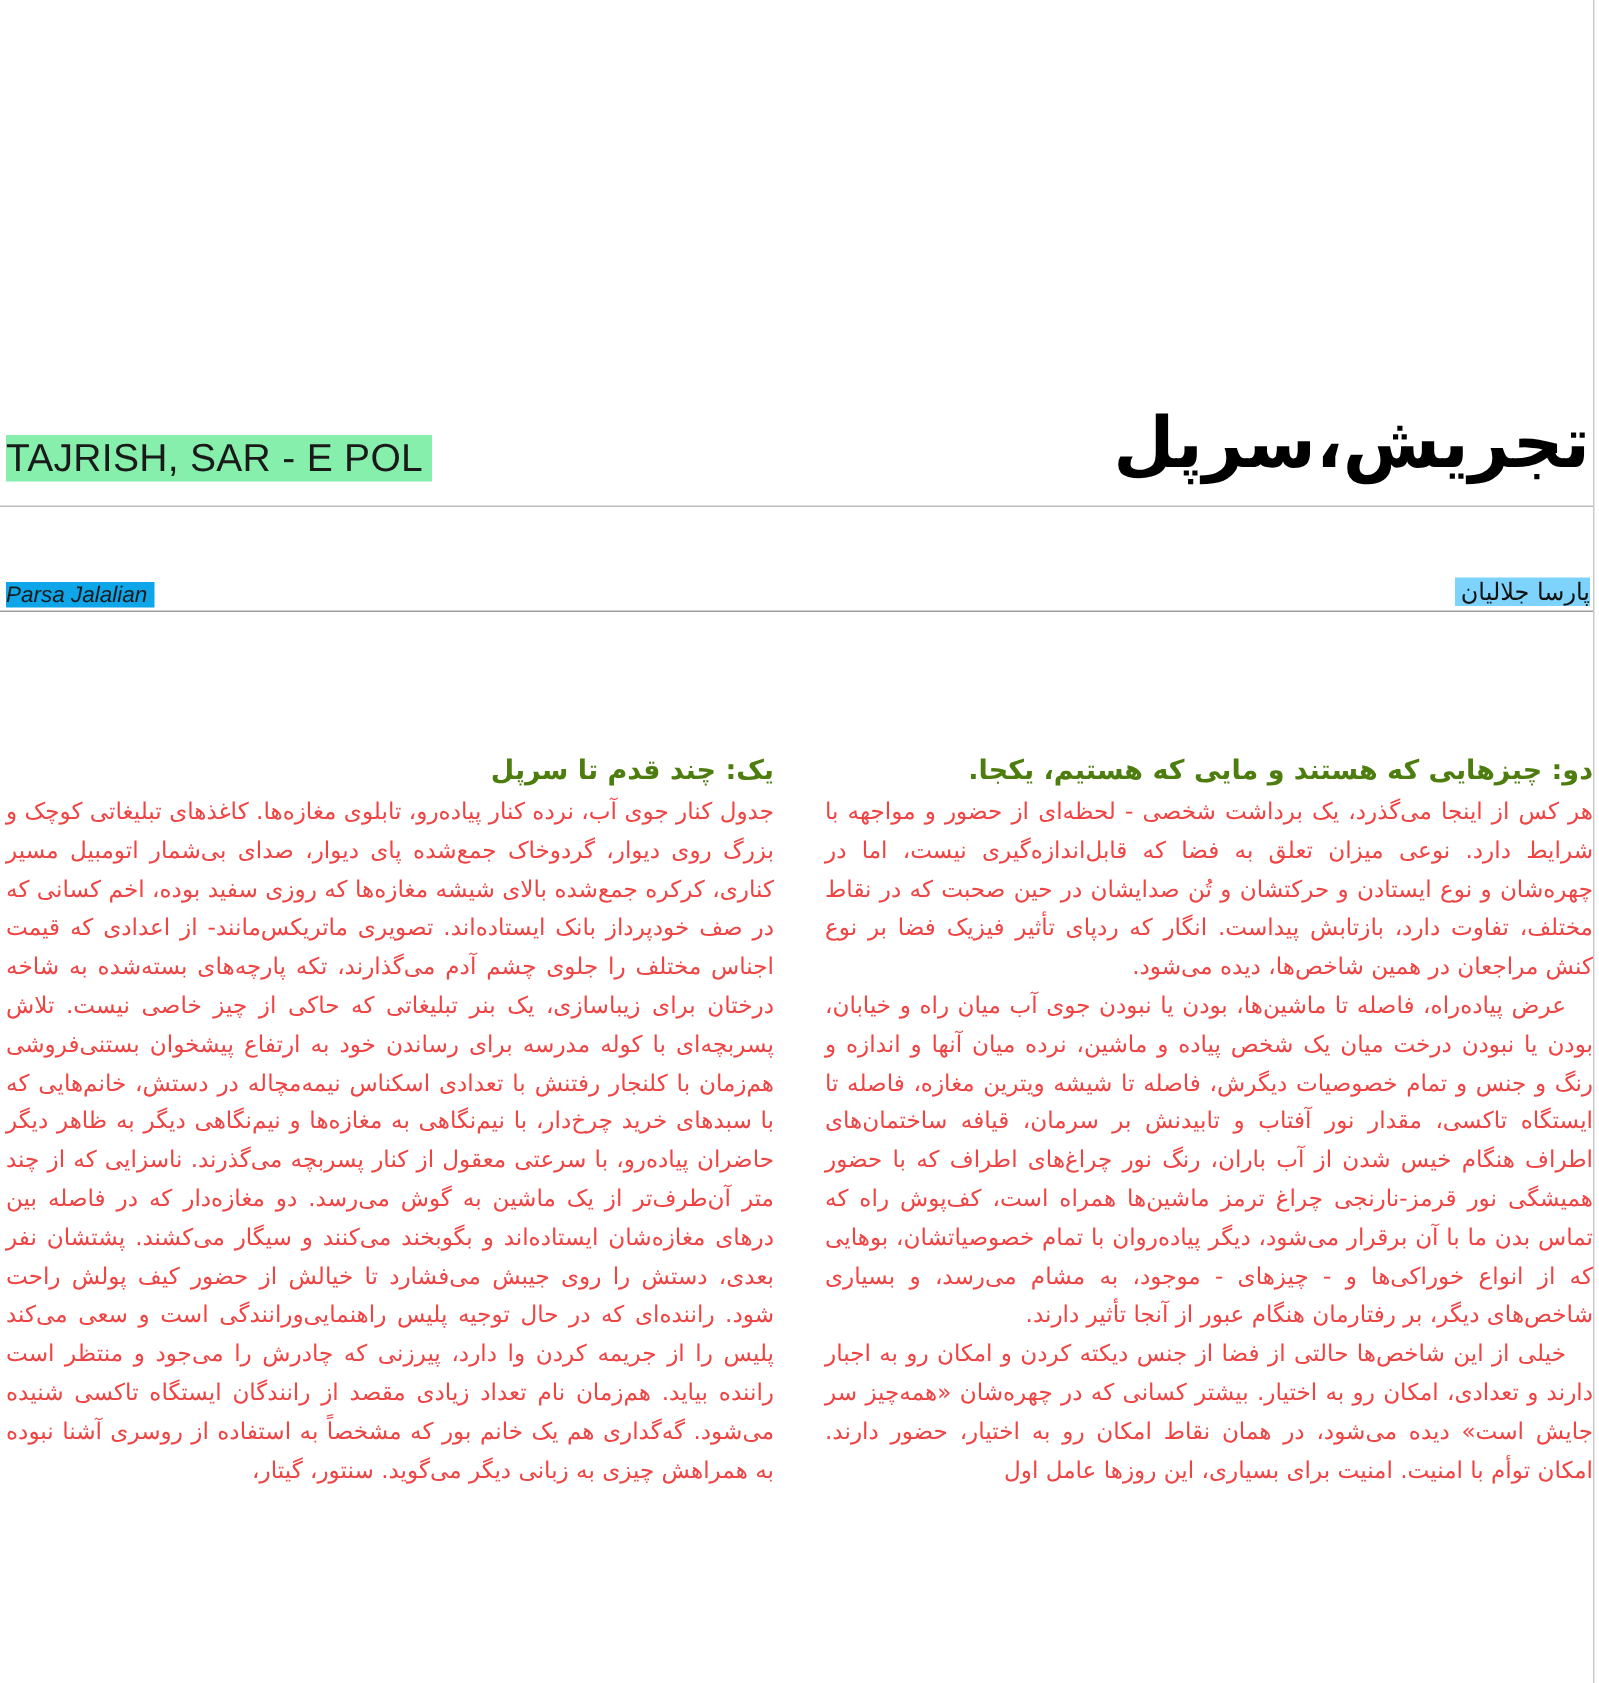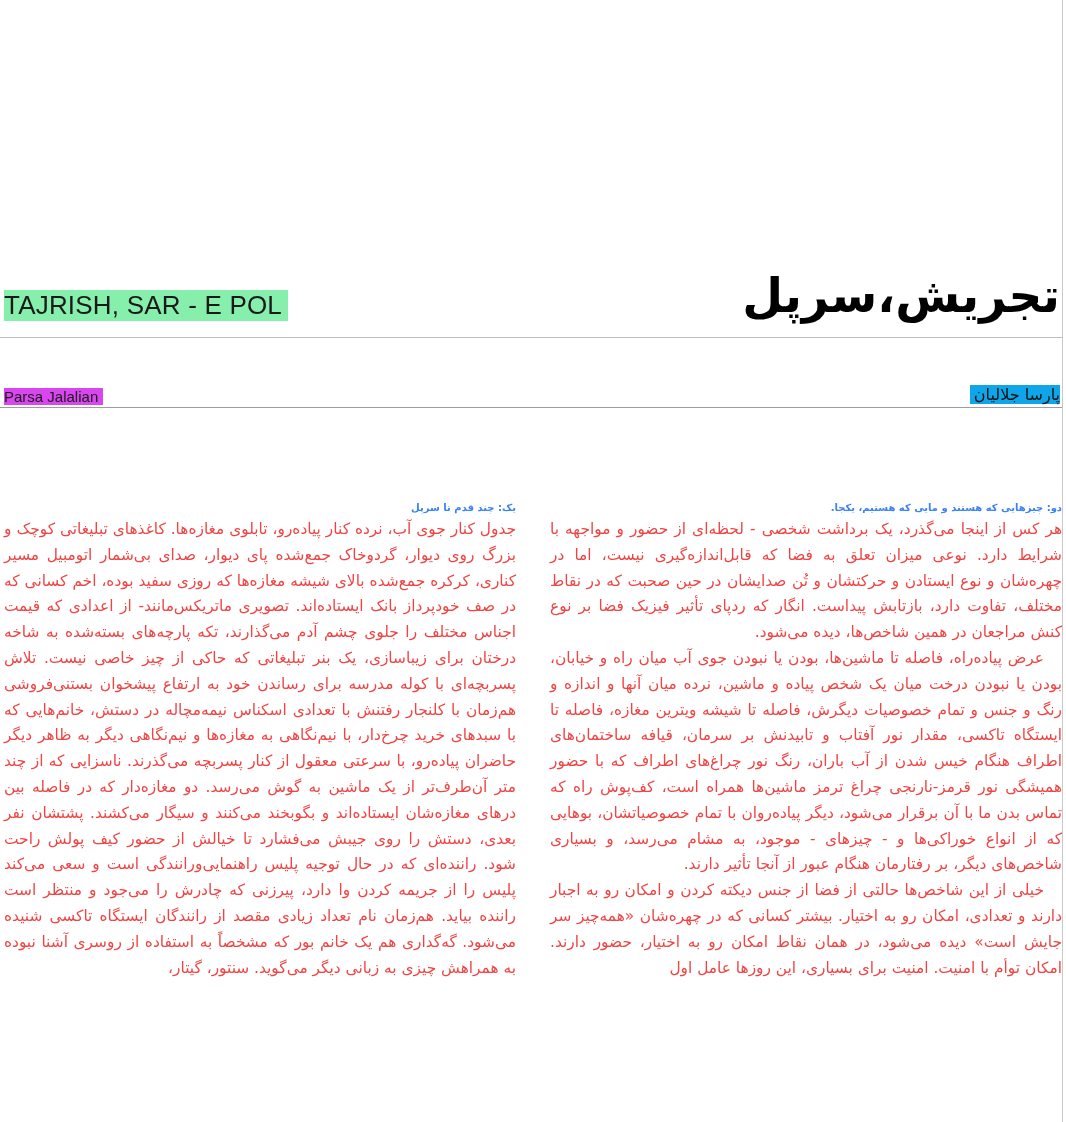--- a/index.html
+++ b/index.html
@@ -91,34 +91,35 @@
   .author-en {
     position: absolute;
     left: 4px;
     top: 0px;
     direction: ltr;
     font-family: "Liberation Sans", sans-serif;
     font-size: 15px;
     font-weight: 400;
     color: #1a1a1a;
     white-space: nowrap;
-    background: #d946ef;
+    background: #0ea5e9;
     padding-right: 5px;
+    font-style: italic;
   }
   .author-fa {
     position: absolute;
     right: 6px;
     top: -3px;
     direction: rtl;
     font-family: "DejaVu Sans", sans-serif;
     font-size: 16px;
     font-weight: 400;
     color: #111111;
     white-space: nowrap;
-    background: #0ea5e9;
+    background: #7dd3fc;
     padding-left: 4px;
   }
 
   
   .body-columns {
     position: absolute;
     top: 500px;
     left: 0;
     right: 0;
     bottom: 0;
@@ -132,23 +133,23 @@
   .column {
     flex: 1 1 0;
     min-width: 0;
     direction: rtl;
     text-align: justify;
     text-align-last: right;
   }
 
   .section-heading {
     font-family: "DejaVu Sans", sans-serif;
-    font-size: 10px;
+    font-size: 18px;
     font-weight: 700;
-    color: #3b82f6;
+    color: #4d7c0f;
     text-align: left;
     line-height: 1.5;
     margin: 0 0 2px 0;
     direction: rtl;
   }
 
   .para {
     font-family: "DejaVu Sans", sans-serif;
     font-size: 15.4px;
     font-weight: 400;

